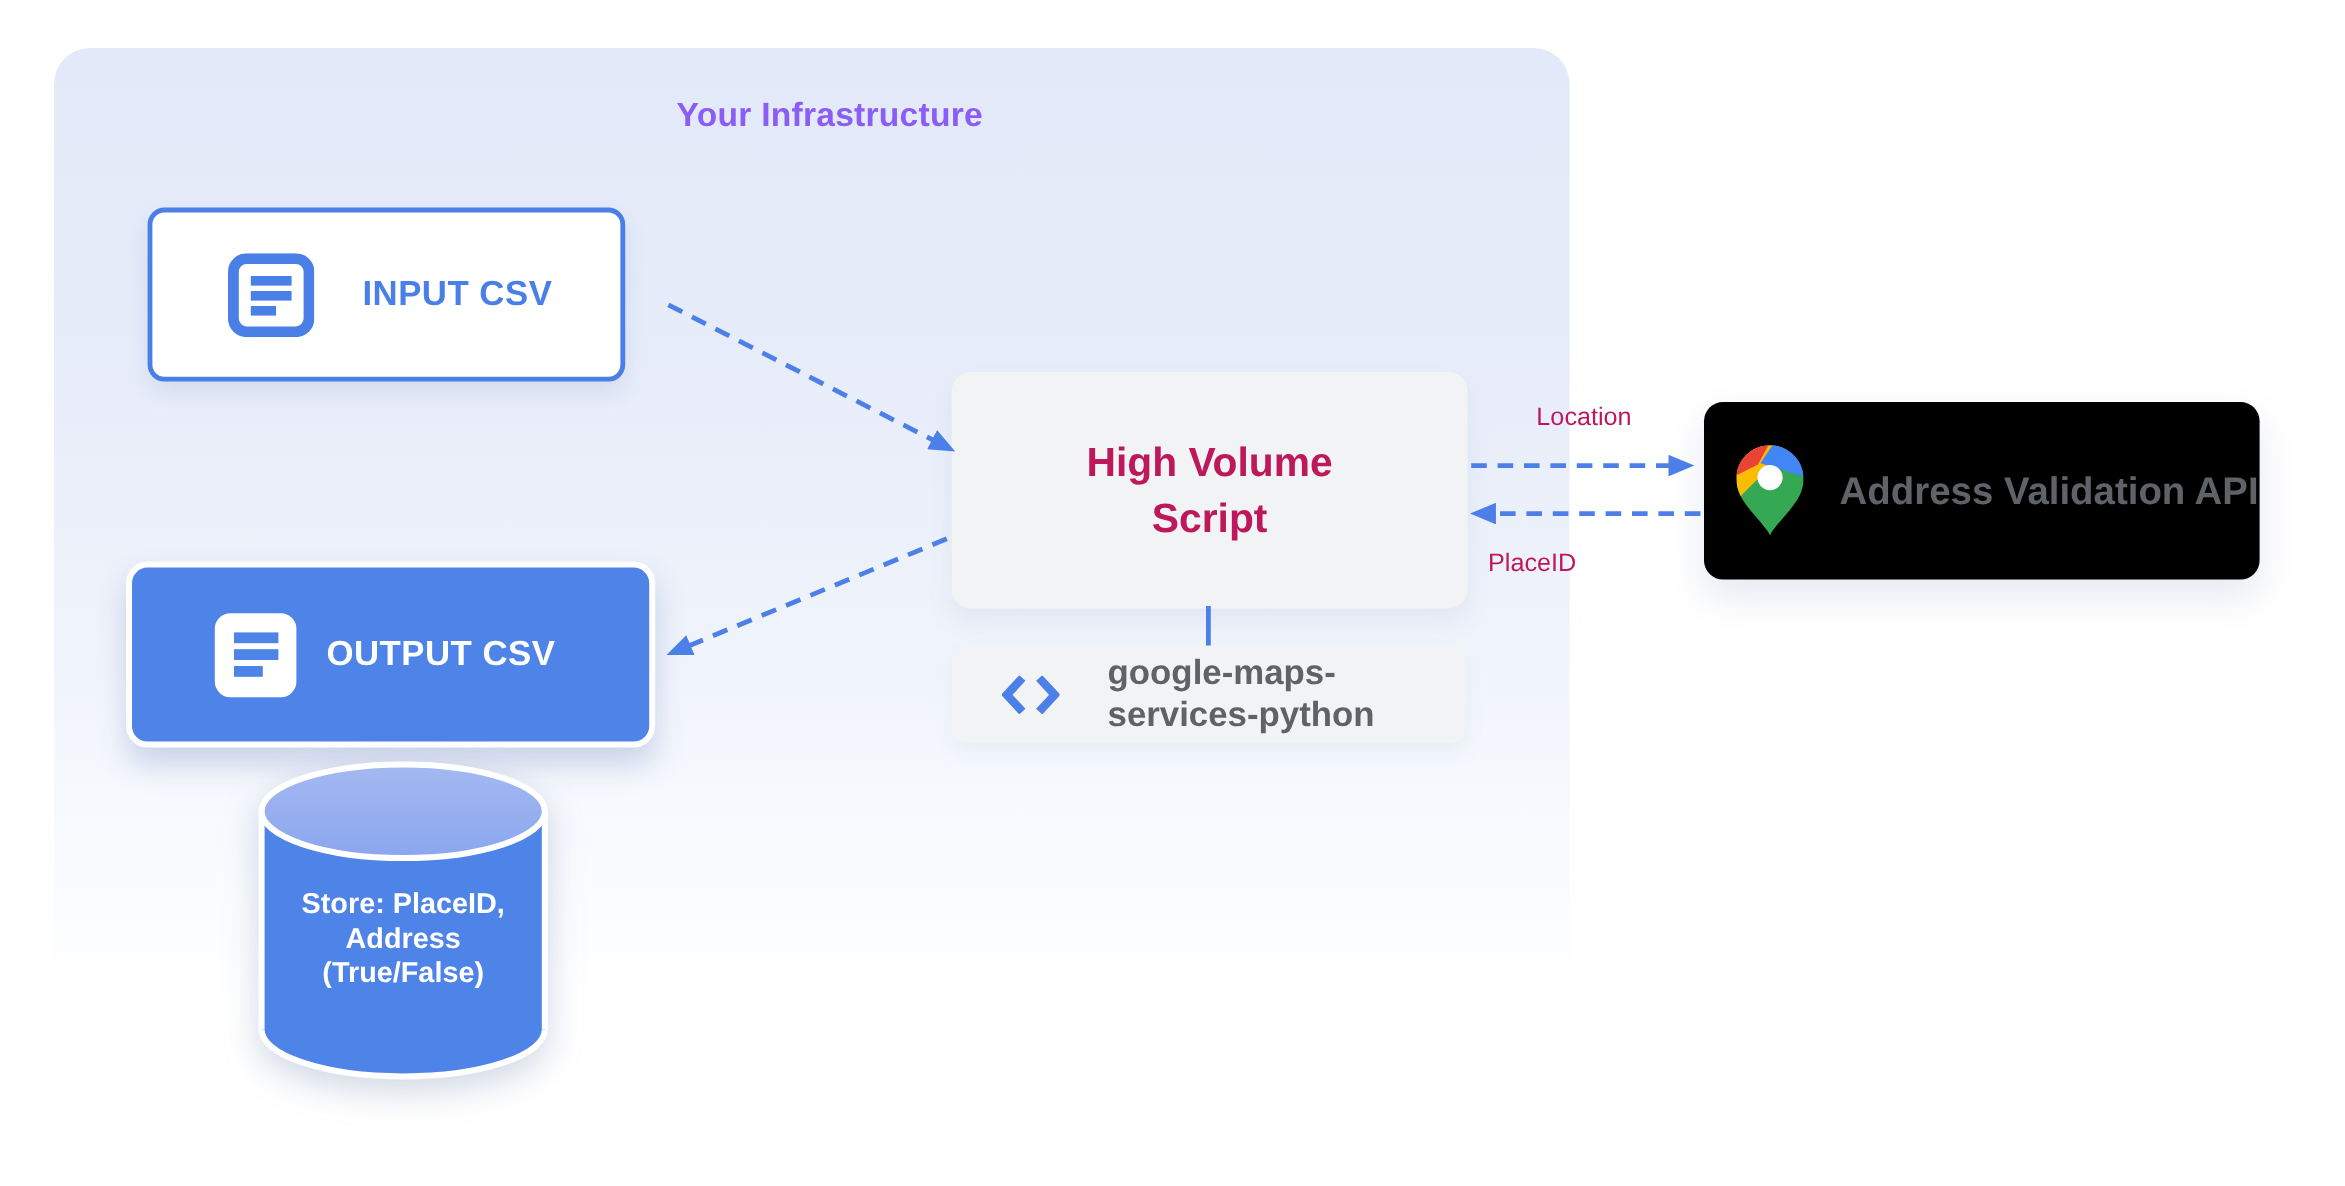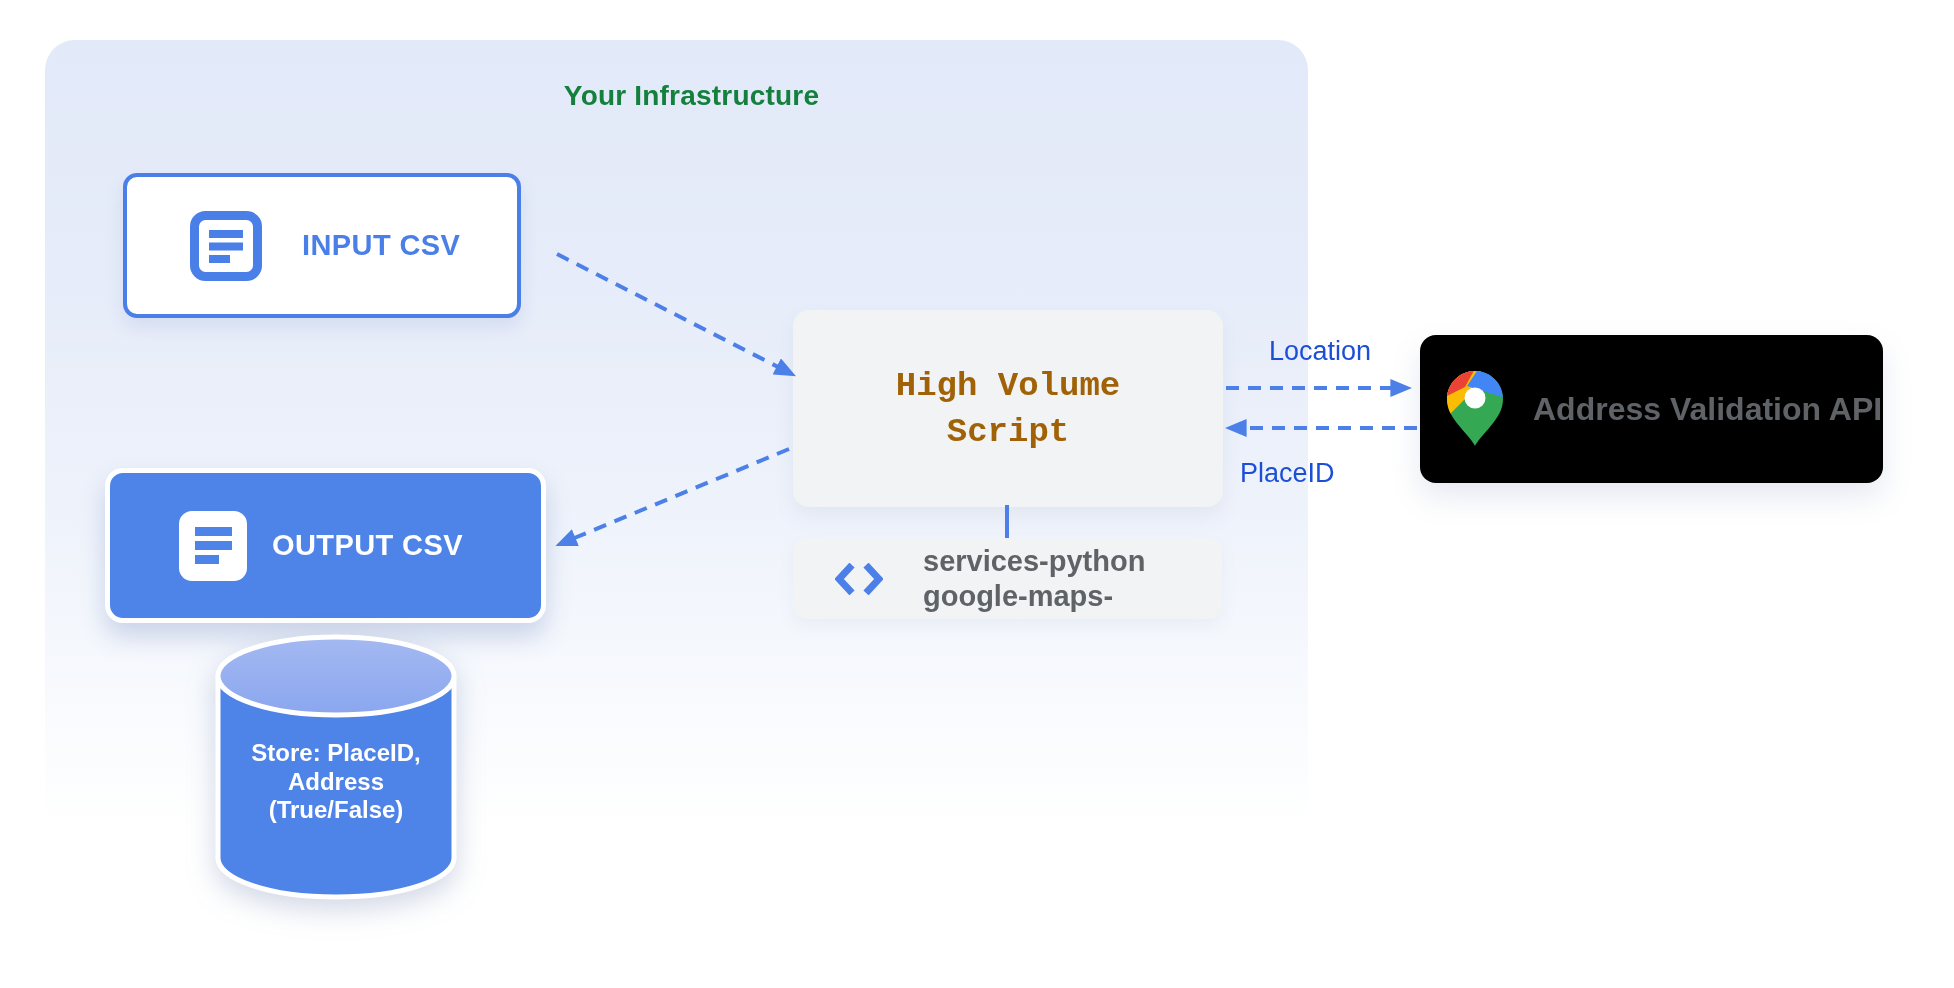--- a/index.html
+++ b/index.html
@@ -7,21 +7,21 @@
   .canvas{position:relative;width:1954px;height:988px;background:#ffffff;overflow:hidden;}
 
   
   .infra{
     position:absolute;left:45px;top:40px;width:1263px;height:790px;
     border-radius:30px;
     background:linear-gradient(180deg,#E2E9F8 0%,#E6ECF9 30%,#EFF3FB 62%,#F9FBFE 86%,rgba(255,255,255,0) 100%);
   }
   .infra-title{
     position:absolute;left:60px;top:80px;width:1263px;
-    text-align:center;font-size:28px;font-weight:bold;color:#15803d;letter-spacing:0.2px;
+    text-align:center;font-size:28px;font-weight:bold;color:#8b5cf6;letter-spacing:0.2px;
   }
 
   
   .node{position:absolute;box-sizing:border-box;display:flex;align-items:center;}
 
   .input-box{
     left:123px;top:173px;width:398px;height:145px;
     background:#ffffff;border:4px solid #4B7FE8;border-radius:14px;
     padding-left:63px;gap:40px;
     box-shadow:0 10px 18px rgba(80,110,180,0.12);
@@ -35,21 +35,21 @@
     box-shadow:0 14px 24px rgba(80,110,180,0.25);
   }
   .output-box .label{font-size:29px;font-weight:bold;color:#ffffff;letter-spacing:0.4px;}
 
   .script-box{
     left:793px;top:310px;width:430px;height:197px;
     background:#F1F3F4;border-radius:16px;
     flex-direction:column;justify-content:center;
     box-shadow:0 10px 20px rgba(120,140,180,0.10);
   }
-  .script-box .line{font-size:34px;line-height:46px;font-weight:bold;color:#a16207;text-align:center;font-family:Liberation Mono, monospace;}
+  .script-box .line{font-size:34px;line-height:46px;font-weight:bold;color:#be185d;text-align:center;}
 
   .library-box{
     left:793px;top:538px;width:429px;height:81px;
     background:#F1F3F4;border-radius:12px;
     padding-left:42px;gap:40px;
     box-shadow:0 8px 16px rgba(120,140,180,0.08);
   }
   .library-box .line{font-size:29px;line-height:35px;font-weight:bold;color:#5F6368;}
 
   .api-box{
@@ -59,21 +59,21 @@
     box-shadow:0 14px 30px rgba(100,120,170,0.16);
   }
   .api-box .label{font-size:32px;font-weight:bold;color:#5F6368;}
 
   .connector-line{
     position:absolute;left:1005px;top:505px;width:4px;height:34px;background:#4C80E8;
   }
 
   .arrow-layer{position:absolute;left:0;top:0;width:1954px;height:988px;pointer-events:none;}
 
-  .edge-label{position:absolute;font-size:27px;color:#1d4ed8;}
+  .edge-label{position:absolute;font-size:21px;color:#be185d;}
   .edge-label.location{left:1240px;top:336px;width:160px;text-align:center;}
   .edge-label.placeid{left:1240px;top:458px;width:155px;text-align:left;}
 
   .cylinder-wrap{position:absolute;left:160px;top:600px;width:352px;height:310px;
     filter:drop-shadow(0 10px 14px rgba(90,110,160,0.28));}
   .cyl-text{font-family:"Liberation Sans","DejaVu Sans",sans-serif;font-size:24px;font-weight:bold;fill:#ffffff;}
 </style>
 </head>
 <body>
 
@@ -125,22 +125,22 @@
   </div>
 
   <div class="connector-line"></div>
 
   <div class="node library-box">
     <svg width="48" height="32" viewBox="0 0 48 32">
       <path d="M17 2 L4 16 L17 30" fill="none" stroke="#4C80E8" stroke-width="7" stroke-linejoin="miter"></path>
       <path d="M31 2 L44 16 L31 30" fill="none" stroke="#4C80E8" stroke-width="7" stroke-linejoin="miter"></path>
     </svg>
     <div>
+      <div class="line">google-maps-</div>
       <div class="line">services-python</div>
-      <div class="line">google-maps-</div>
     </div>
   </div>
 
   <div class="node api-box">
     <svg width="56" height="76" viewBox="0 0 56 76">
       <defs>
         <clipPath id="pinClip">
           <path d="M28 0 C12.5 0 0 12.5 0 28 C0 38.5 5.2 46.5 12.5 55.2 C20.5 64.7 26 70.5 28 75 C30 70.5 35.5 64.7 43.5 55.2 C50.8 46.5 56 38.5 56 28 C56 12.5 43.5 0 28 0 Z"></path>
         </clipPath>
       </defs>

